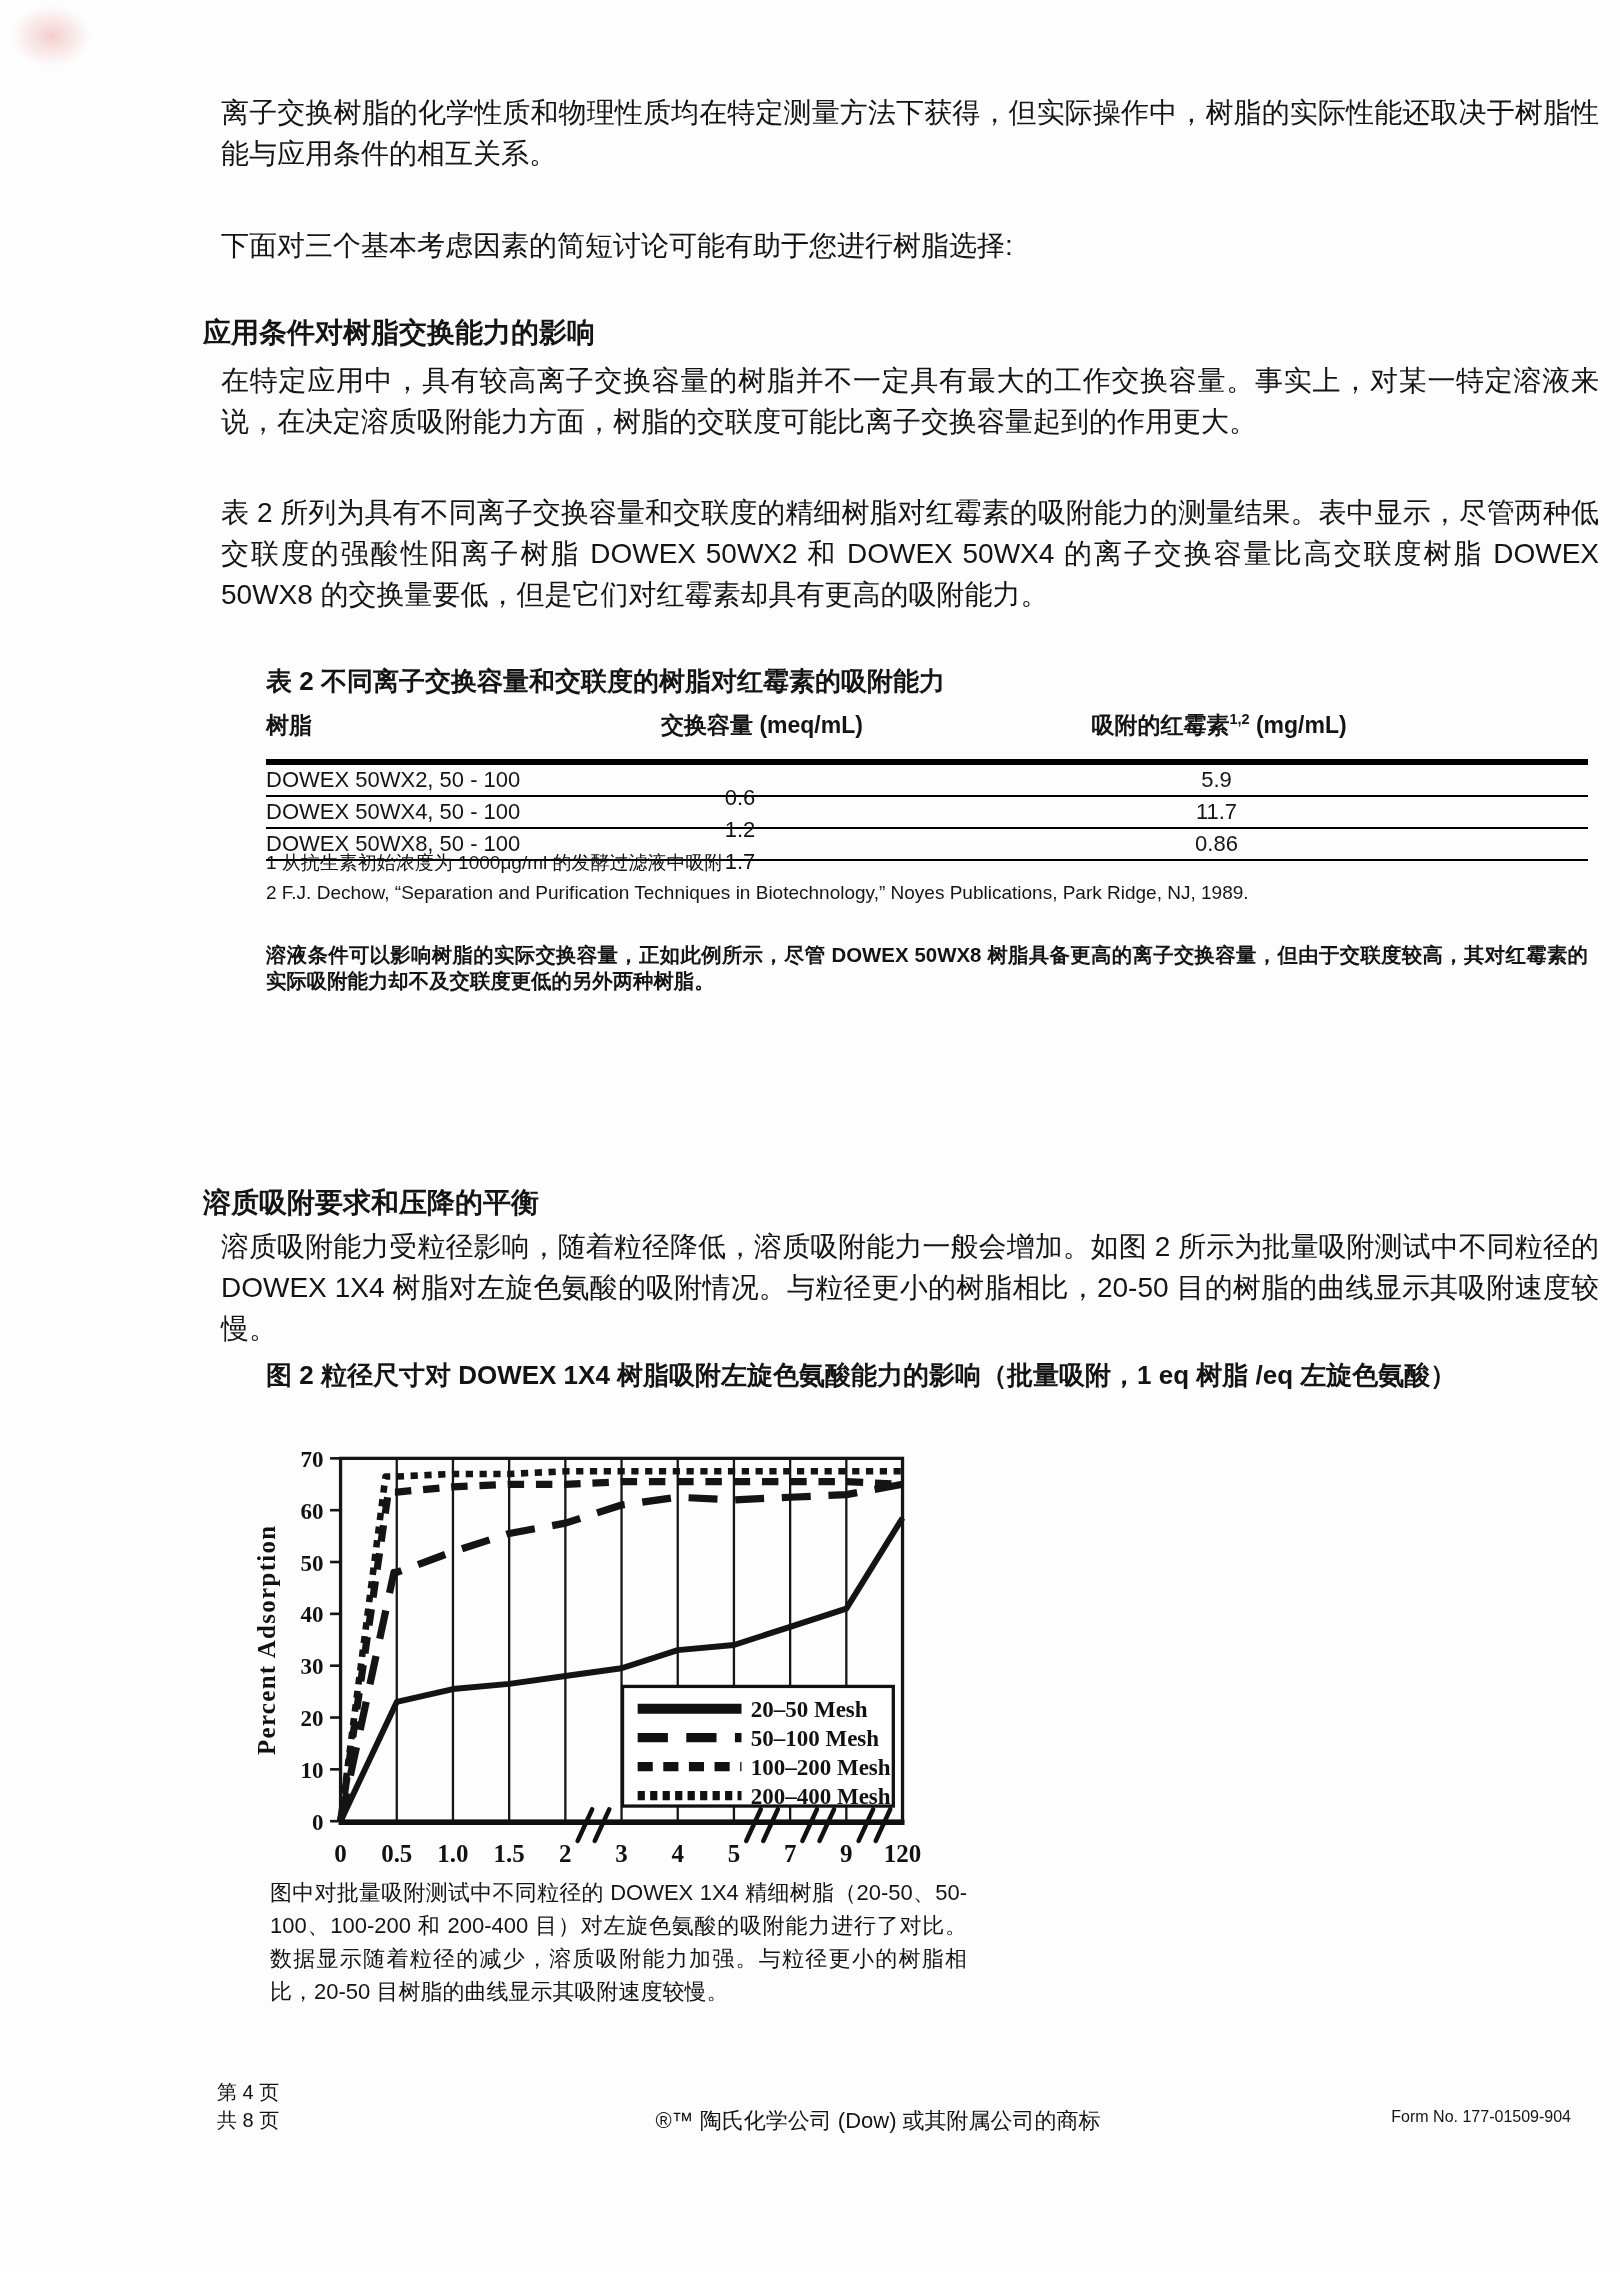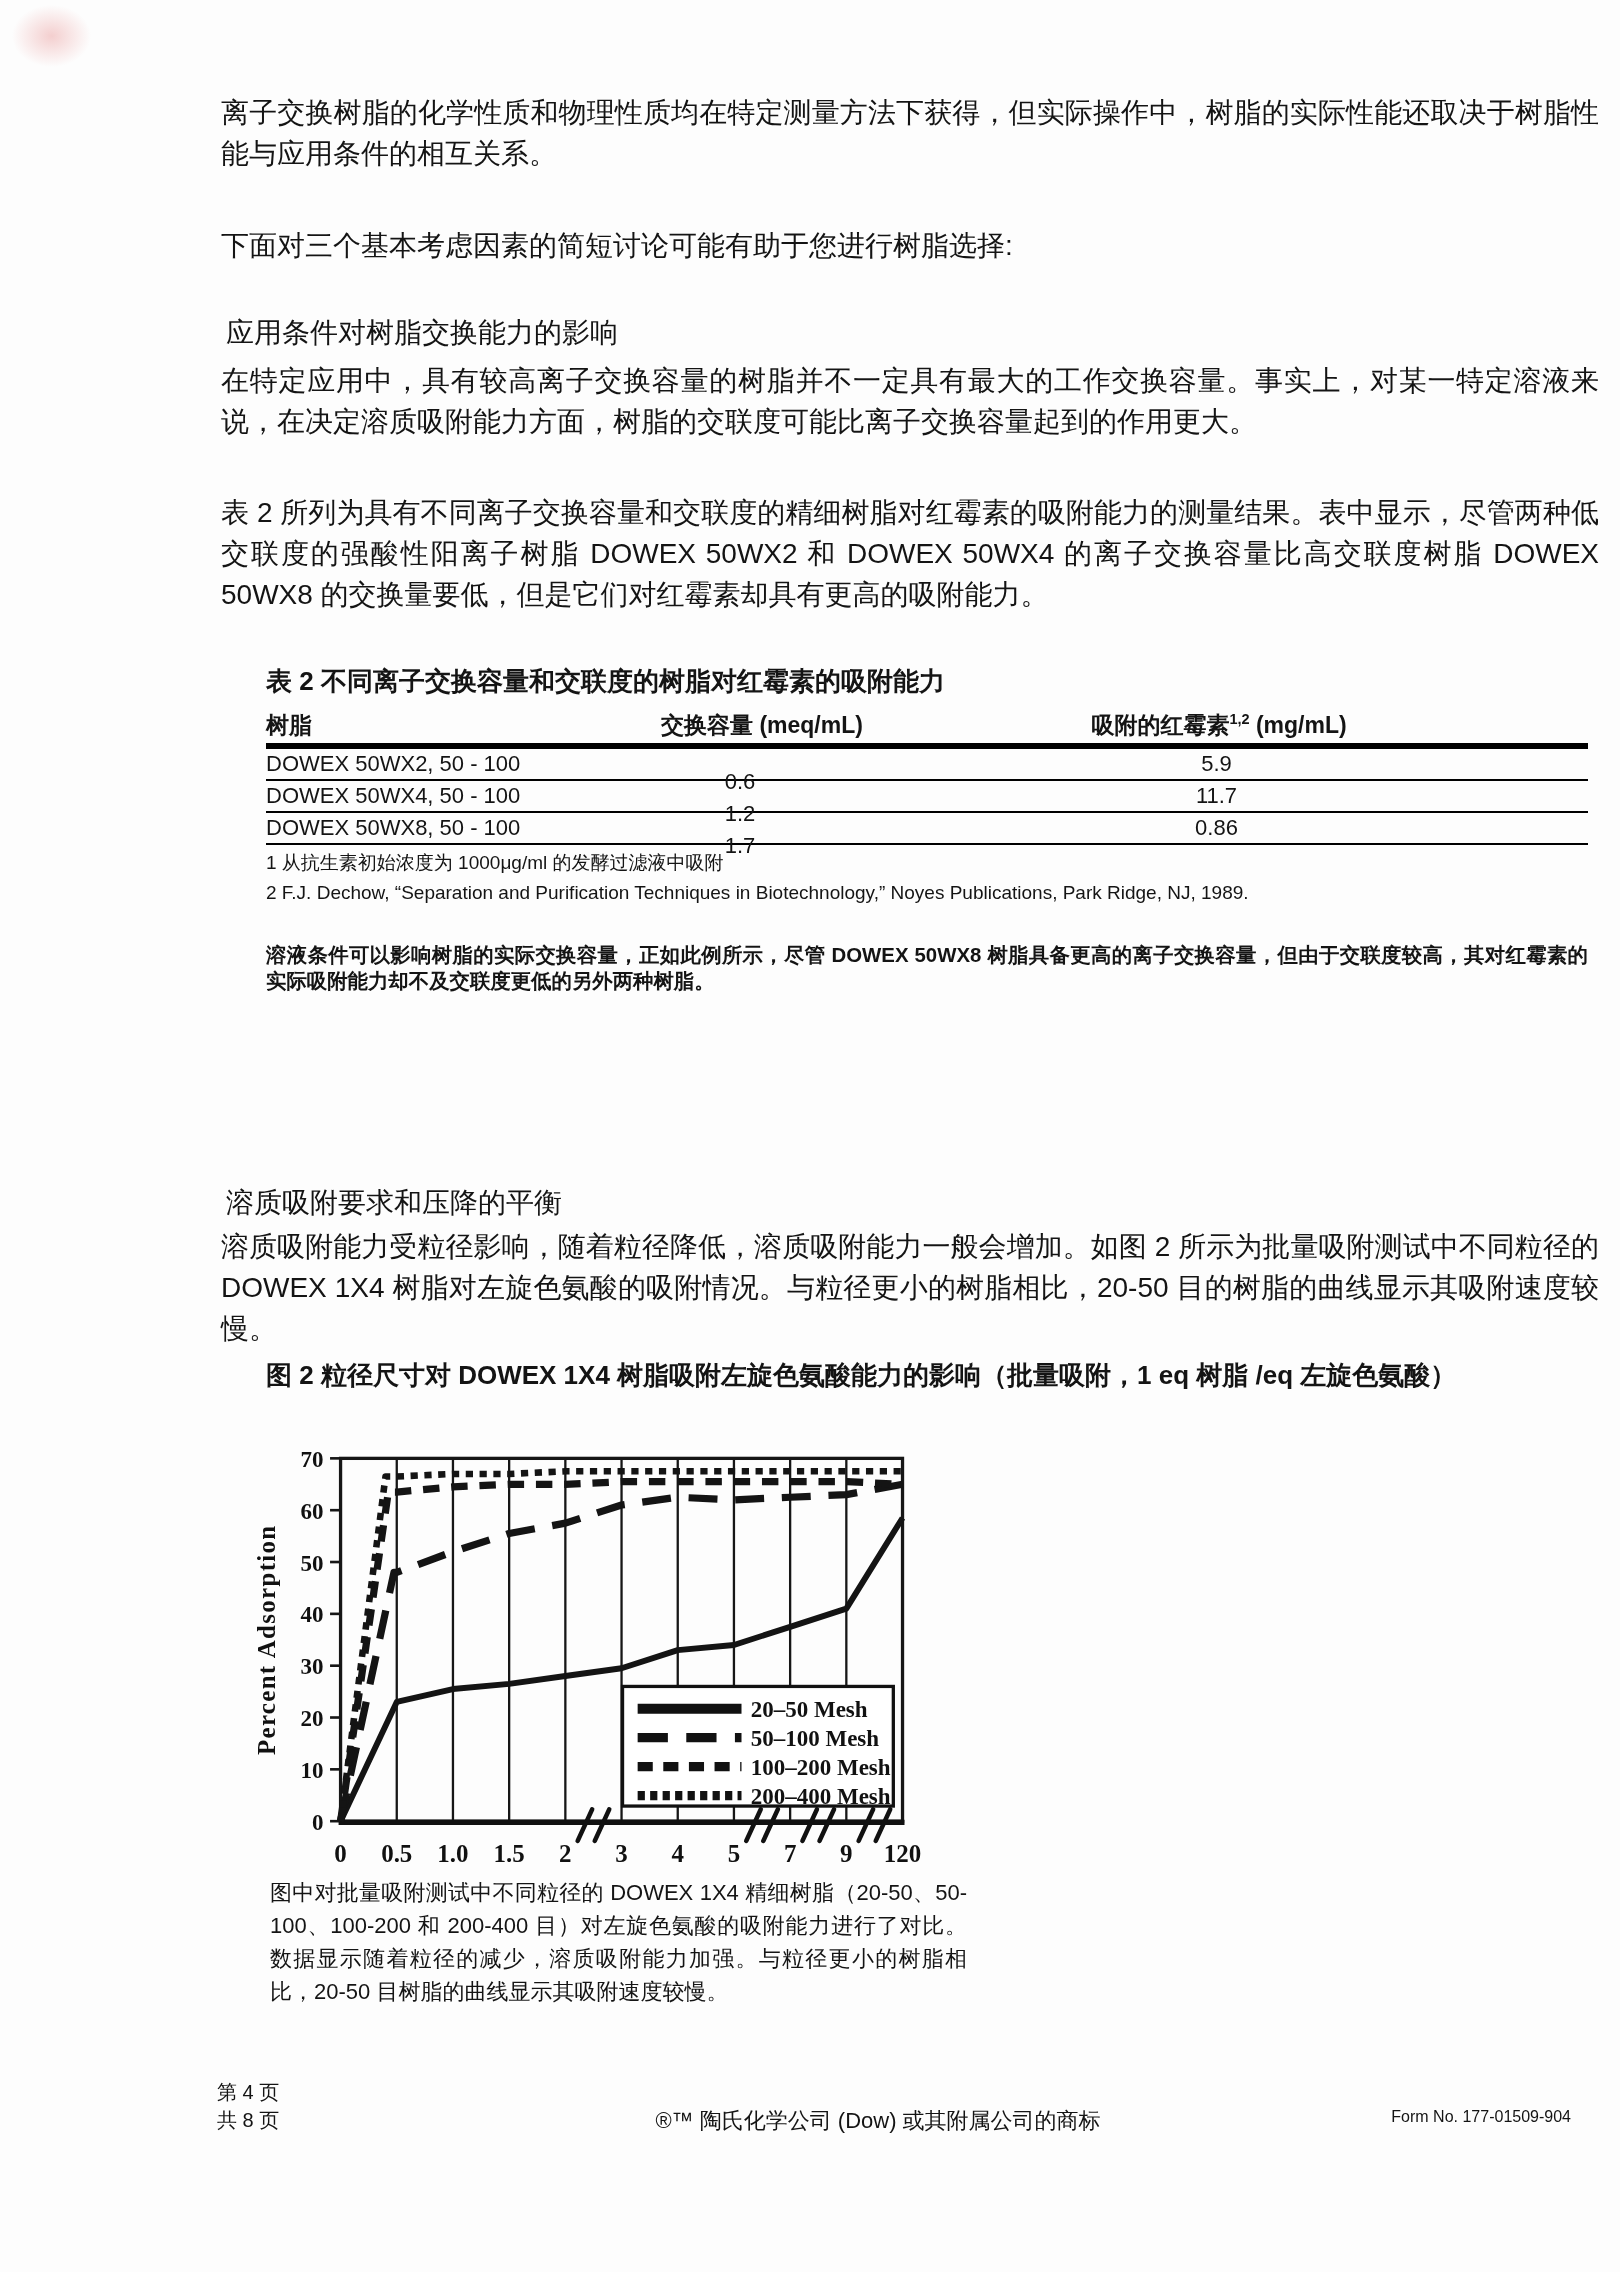--- a/index.html
+++ b/index.html
@@ -14,27 +14,27 @@
   .smudge{
     position:absolute;left:12px;top:5.3px;width:79px;height:62px;
     background:radial-gradient(closest-side, rgba(232,150,150,.45), rgba(232,150,150,0));
   }
   p{margin:4px;}
   .body{
     position:absolute;left:217px;width:1378px;
     font-size:28px;line-height:41px;text-align:justify;
   }
   .h{
-    position:absolute;left:222px;
-    font-size:28px;line-height:41px;font-weight:normal;
+    position:absolute;left:199px;
+    font-size:28px;line-height:41px;font-weight:bold;
   }
   .tbl-title{position:absolute;left:266px;top:663px;font-size:26px;font-weight:bold;line-height:37px;}
   .tbl{position:absolute;left:266px;top:702px;width:1322px;}
   .thead{display:flex;align-items:flex-end;height:39px;border-bottom:6.6px solid #000;
-         font-weight:bold;font-size:23px;padding-bottom:2px;}
+         font-weight:bold;font-size:23px;padding-bottom:18px;}
   .trow{display:flex;align-items:center;height:30px;border-bottom:2.6px solid #000;font-size:22px;}
   .c1{width:395px;}
   .c2{width:414px;box-sizing:border-box;margin-top:36px;}
   .c3{flex:1;box-sizing:border-box;}
   .thead .c3{padding-left:16.4px;}
   .trow .c2{text-align:center;padding-right:256px;}
   .trow .c3{text-align:center;padding-right:230px;}
   sup{font-size:14.5px;vertical-align:super;line-height:0;}
   .fn{position:absolute;left:266px;top:848px;font-size:19px;line-height:30px;}
   .note{position:absolute;left:262px;top:938px;width:1322px;font-size:20.4px;line-height:26px;text-align:justify;font-weight:bold;}

